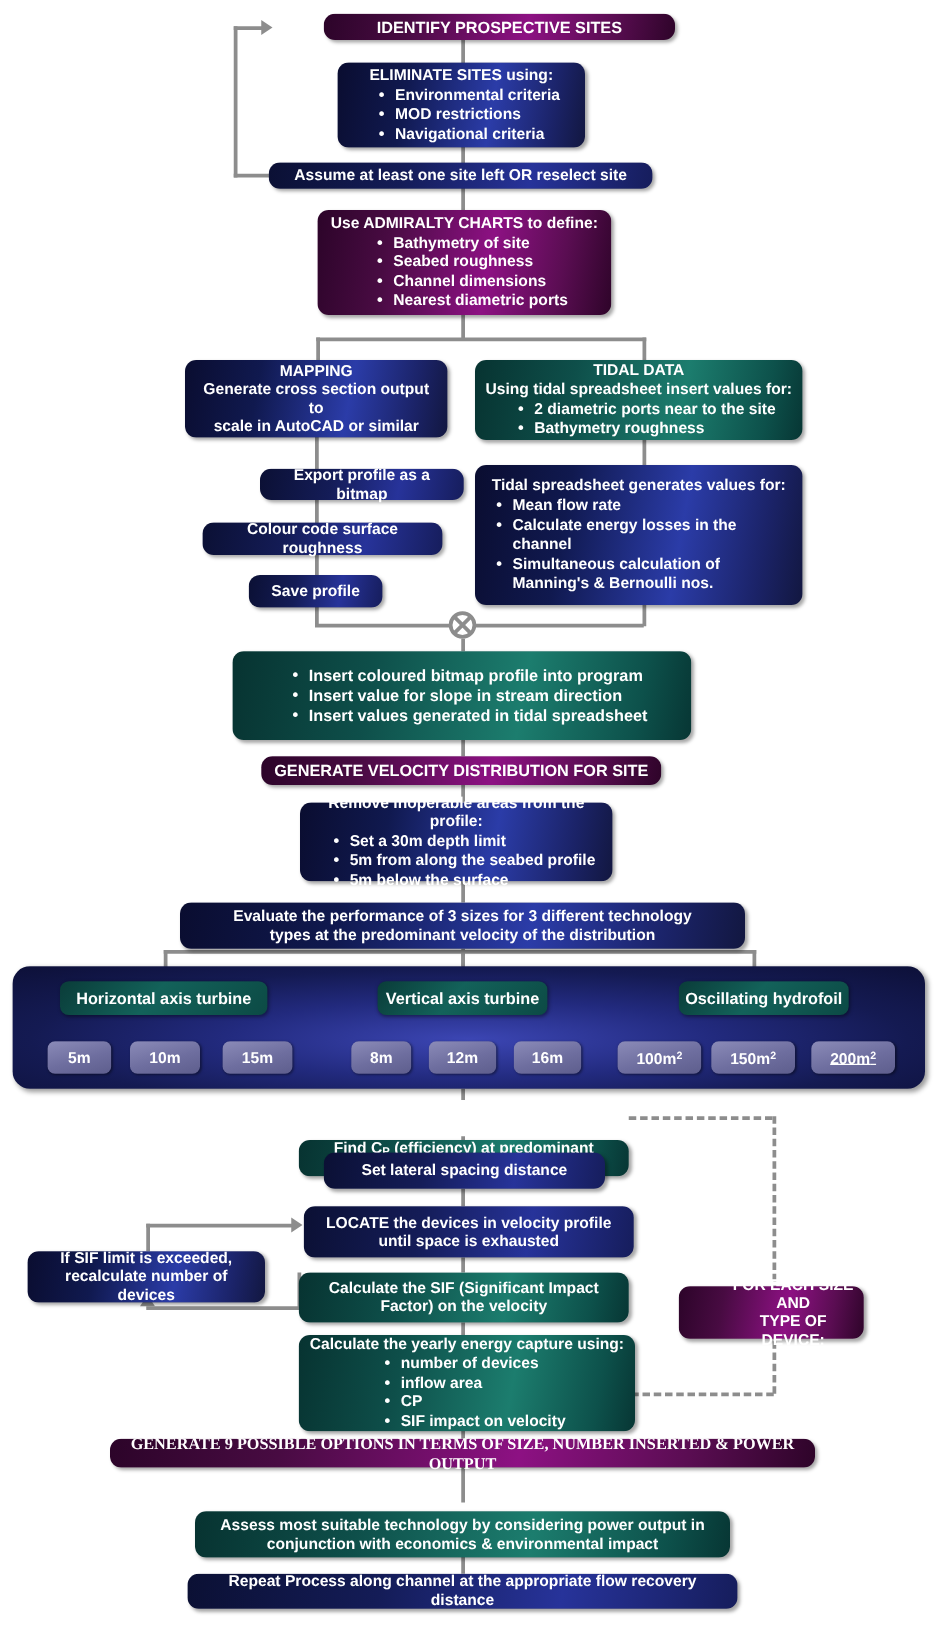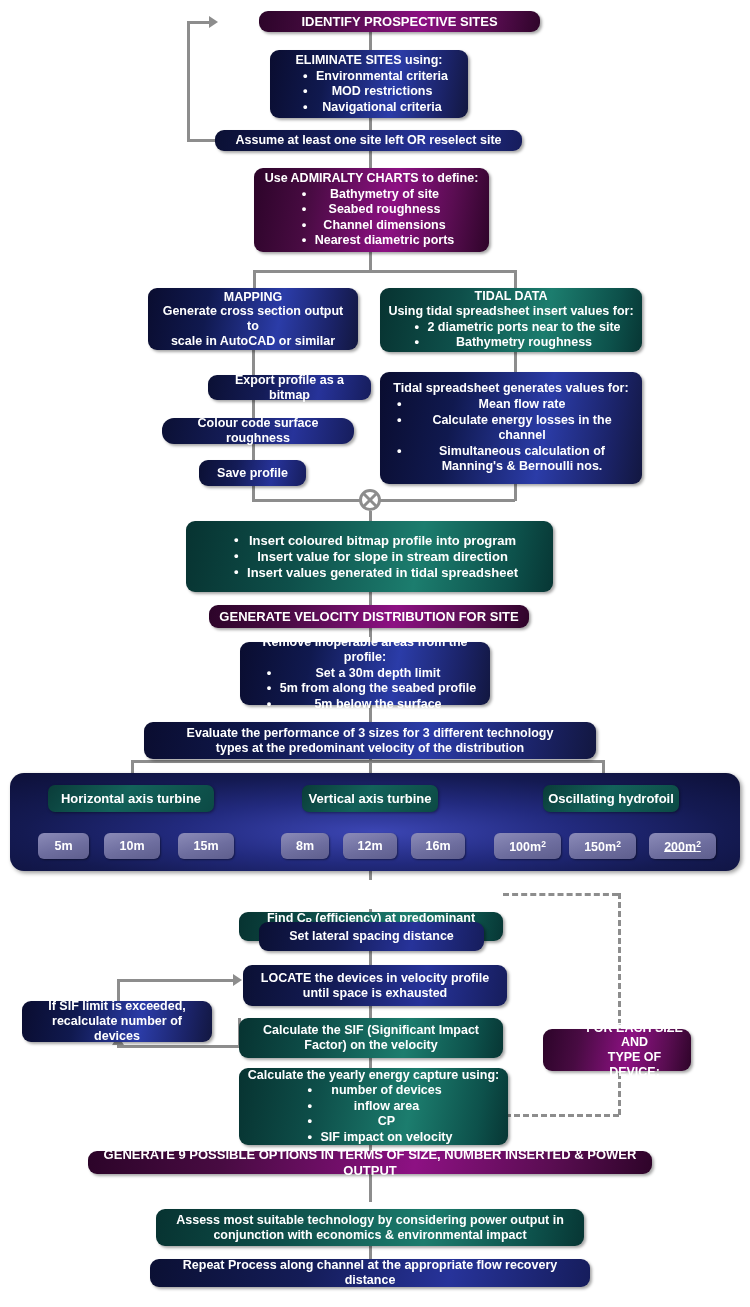--- a/index.html
+++ b/index.html
@@ -31,21 +31,21 @@
   }
   .node .ttl{ text-align:center; line-height:1.18; }
   .node ul{
     margin:1px 0 0 0;
     padding-left:26px;
     list-style:none;
   }
   .node ul li{
     position:relative;
     line-height:1.24;
-    text-align:center;
+    text-align:left;
   }
   .node ul li:before{
     content:"\2022";
     position:absolute;
     left:-13px;
     top:-1px;
     font-size:13px;
   }
   .node .bulletwrap{ display:flex; justify-content:center; }
 
@@ -241,21 +241,21 @@
   <div class="node navy" style="left:148px;top:288px;width:210px;height:62px;font-size:12.5px;">
     <div class="ttl">MAPPING</div>
     <div class="ttl">Generate cross section output to</div>
     <div class="ttl">scale in AutoCAD or similar</div>
   </div>
 
   <div class="node navy-flat" style="left:176px;top:375px;width:163px;height:25px;font-size:12.5px;margin-left:32px;">
     <div class="ttl">Export profile as a bitmap</div>
   </div>
 
-  <div class="node navy-flat" style="left:162px;top:418px;width:192px;height:26px;font-size:12.5px;border-radius:12px;">
+  <div class="node navy-flat" style="left:162px;top:418px;width:192px;height:26px;font-size:12.5px;">
     <div class="ttl">Colour code surface roughness</div>
   </div>
 
   <div class="node navy-flat" style="left:199px;top:460px;width:107px;height:26px;font-size:12.5px;">
     <div class="ttl">Save profile</div>
   </div>
 
   <div class="node teal" style="left:380px;top:288px;width:262px;height:64px;font-size:12.5px;">
     <div class="ttl">TIDAL DATA</div>
     <div class="ttl">Using tidal spreadsheet insert values for:</div>
@@ -384,21 +384,21 @@
           <li>SIF impact on velocity</li>
         </ul>
     </div>
   </div>
 
   <div class="node purple" style="left:543px;top:1029px;width:148px;height:42px;font-size:12.5px;padding-left:43px;">
     <div class="ttl">FOR EACH SIZE AND</div>
     <div class="ttl">TYPE OF DEVICE:</div>
   </div>
 
-  <div class="node purple" style="left:88px;top:1151px;width:564px;height:23px;font-size:13px;">
+  <div class="node purple" style="left:88px;top:1151px;width:564px;height:23px;font-size:13px;font-family:Liberation Serif, serif;">
     <div class="ttl">GENERATE 9 POSSIBLE OPTIONS IN TERMS OF SIZE, NUMBER INSERTED &amp; POWER OUTPUT</div>
   </div>
 
   <div class="node teal" style="left:156px;top:1209px;width:428px;height:37px;font-size:12.5px;">
     <div class="ttl">Assess most suitable technology by considering power output in</div>
     <div class="ttl">conjunction with economics &amp; environmental impact</div>
   </div>
 
   <div class="node navy-flat" style="left:150px;top:1259px;width:440px;height:28px;font-size:12.5px;align-items:center;">
     <div class="ttl">Repeat Process along channel at the appropriate flow recovery distance</div>

